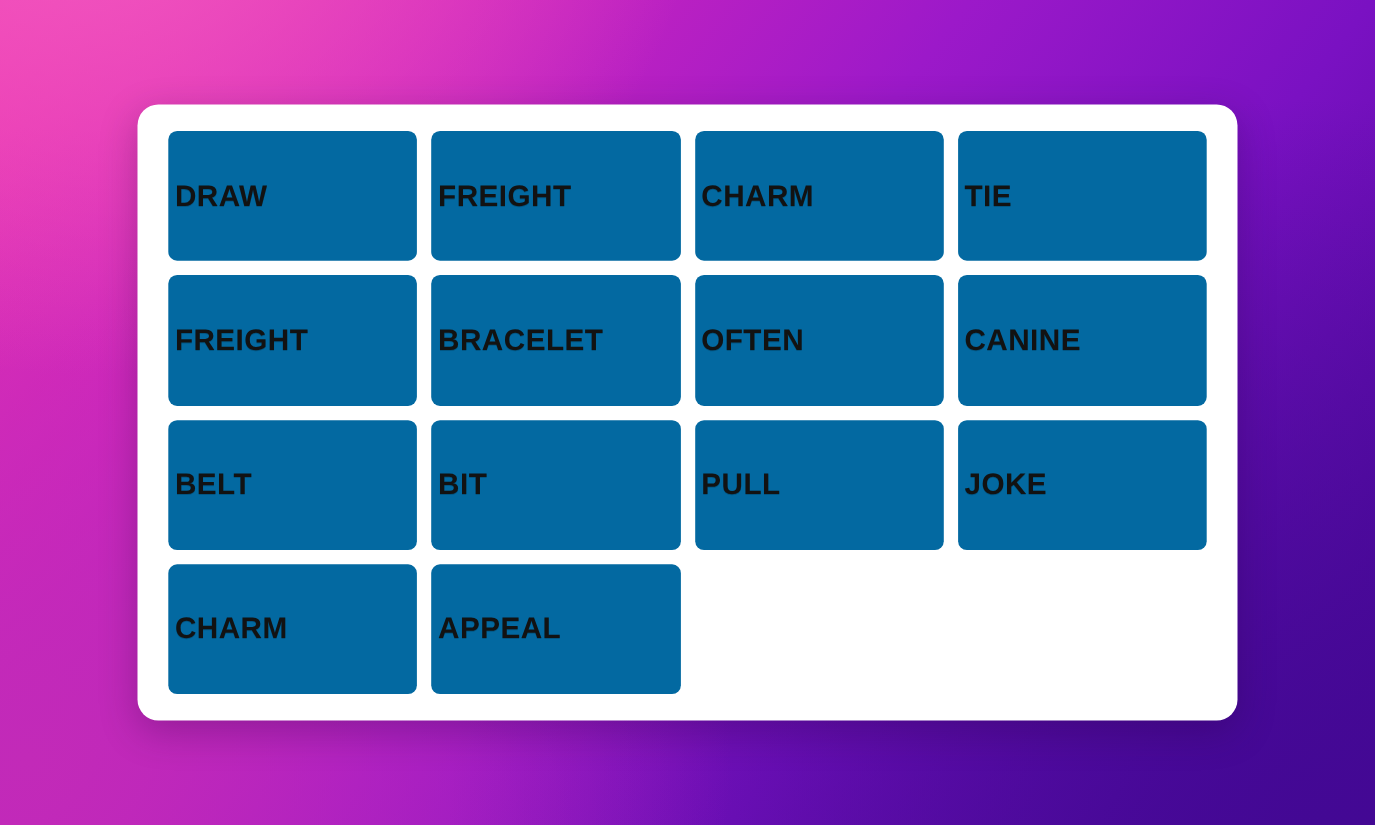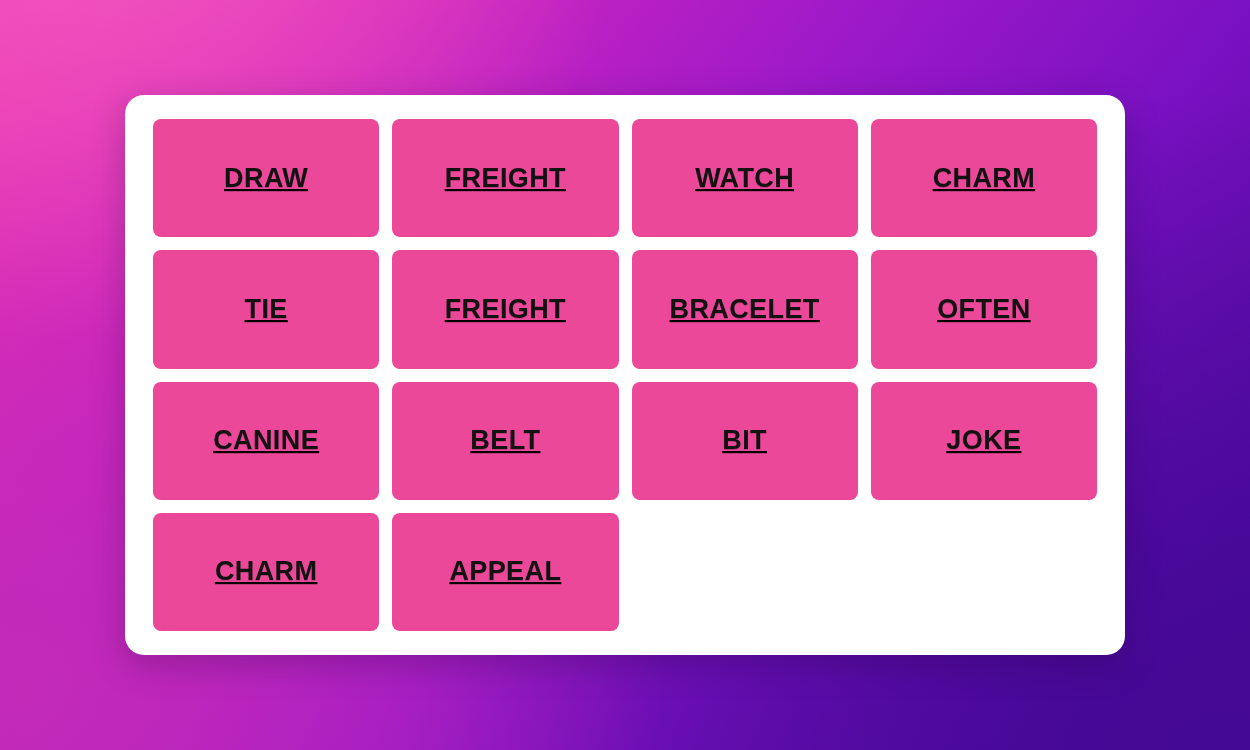--- a/index.html
+++ b/index.html
@@ -69,28 +69,27 @@
   #grid {
     display: grid;
     grid-template-columns: repeat(4, 1fr);
     grid-template-rows: repeat(4, 1fr);
     gap: 13px 13px;
     width: 100%;
     height: 100%;
   }
 
   .tile {
-    background: #ec4899;
+    background: #0369a1;
     border-radius: 8px;
     display: flex;
     align-items: center;
-    justify-content: center;
+    justify-content: flex-start;
     box-sizing: border-box;
     padding: 4px 6px;
-    text-decoration: underline;
   }
   .tile-label {
     font-family: "Liberation Sans", sans-serif;
     font-weight: bold;
     font-size: 27px;
     letter-spacing: 0.4px;
     color: #121212;
     text-align: center;
     white-space: nowrap;
     text-shadow: 0 1px 0 rgba(0,0,0,0.18);
@@ -110,23 +109,20 @@
 
   <div id="card">
     <div id="grid">
       <div class="tile">
         <span class="tile-label">DRAW</span>
       </div>
       <div class="tile">
         <span class="tile-label">FREIGHT</span>
       </div>
       <div class="tile">
-        <span class="tile-label">WATCH</span>
-      </div>
-      <div class="tile">
         <span class="tile-label">CHARM</span>
       </div>
 
       <div class="tile">
         <span class="tile-label">TIE</span>
       </div>
       <div class="tile">
         <span class="tile-label">FREIGHT</span>
       </div>
       <div class="tile">
@@ -140,20 +136,23 @@
         <span class="tile-label">CANINE</span>
       </div>
       <div class="tile">
         <span class="tile-label">BELT</span>
       </div>
       <div class="tile">
         <span class="tile-label">BIT</span>
       </div>
 
       <div class="tile">
+        <span class="tile-label">PULL</span>
+      </div>
+      <div class="tile">
         <span class="tile-label">JOKE</span>
       </div>
       <div class="tile">
         <span class="tile-label">CHARM</span>
       </div>
       <div class="tile">
         <span class="tile-label">APPEAL</span>
       </div>
     </div>
   </div>

